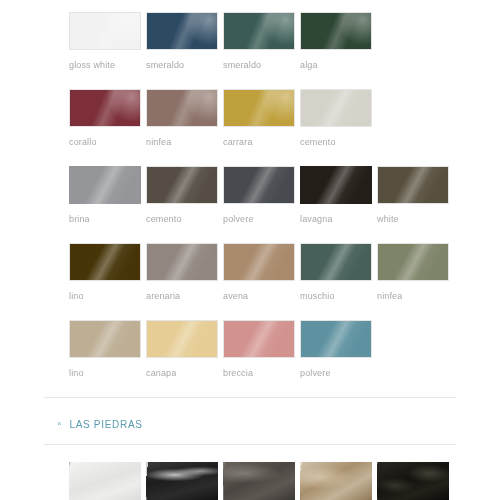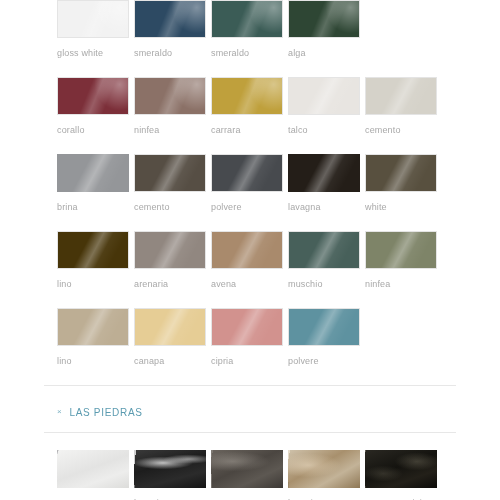--- a/index.html
+++ b/index.html
@@ -20,21 +20,21 @@
     background: #fff;
   }
 
   
   .grid {
     padding: 0 0 0 57px;
     box-sizing: border-box;
   }
   .row {
     display: flex;
-    margin: 0;
+    margin: 12px;
   }
   .cell {
     width: 72px;
     margin-right: 5px;
     box-sizing: border-box;
   }
   .swatch {
     width: 72px;
     height: 38px;
     box-sizing: border-box;
@@ -197,26 +197,20 @@
             </div>
           <div class="label">ninfea</div>
         </div>
         <div class="cell">
           <div class="swatch framed" style="background-color: rgb(191, 160, 60);">
               <span class="gloss-strong"></span>
             </div>
           <div class="label">carrara</div>
         </div>
         <div class="cell">
-          <div class="swatch framed" style="background-color: rgb(232, 229, 225);">
-              <span class="gloss"></span>
-            </div>
-          <div class="label">talco</div>
-        </div>
-        <div class="cell">
           <div class="swatch framed" style="background-color: rgb(213, 210, 201);">
               <span class="gloss"></span>
             </div>
           <div class="label">cemento</div>
         </div>
       </div>
     </div>
 
     <div class="row-block">
       <div class="row">
@@ -299,21 +293,21 @@
         <div class="cell">
           <div class="swatch framed" style="background-color: rgb(230, 205, 149);">
               <span class="gloss"></span>
             </div>
           <div class="label">canapa</div>
         </div>
         <div class="cell">
           <div class="swatch framed" style="background-color: rgb(210, 146, 142);">
               <span class="gloss"></span>
             </div>
-          <div class="label">cipria</div>
+          <div class="label">breccia</div>
         </div>
         <div class="cell">
           <div class="swatch framed" style="background-color: rgb(94, 146, 160);">
               <span class="gloss"></span>
             </div>
           <div class="label">polvere</div>
         </div>
       </div>
     </div>
 

